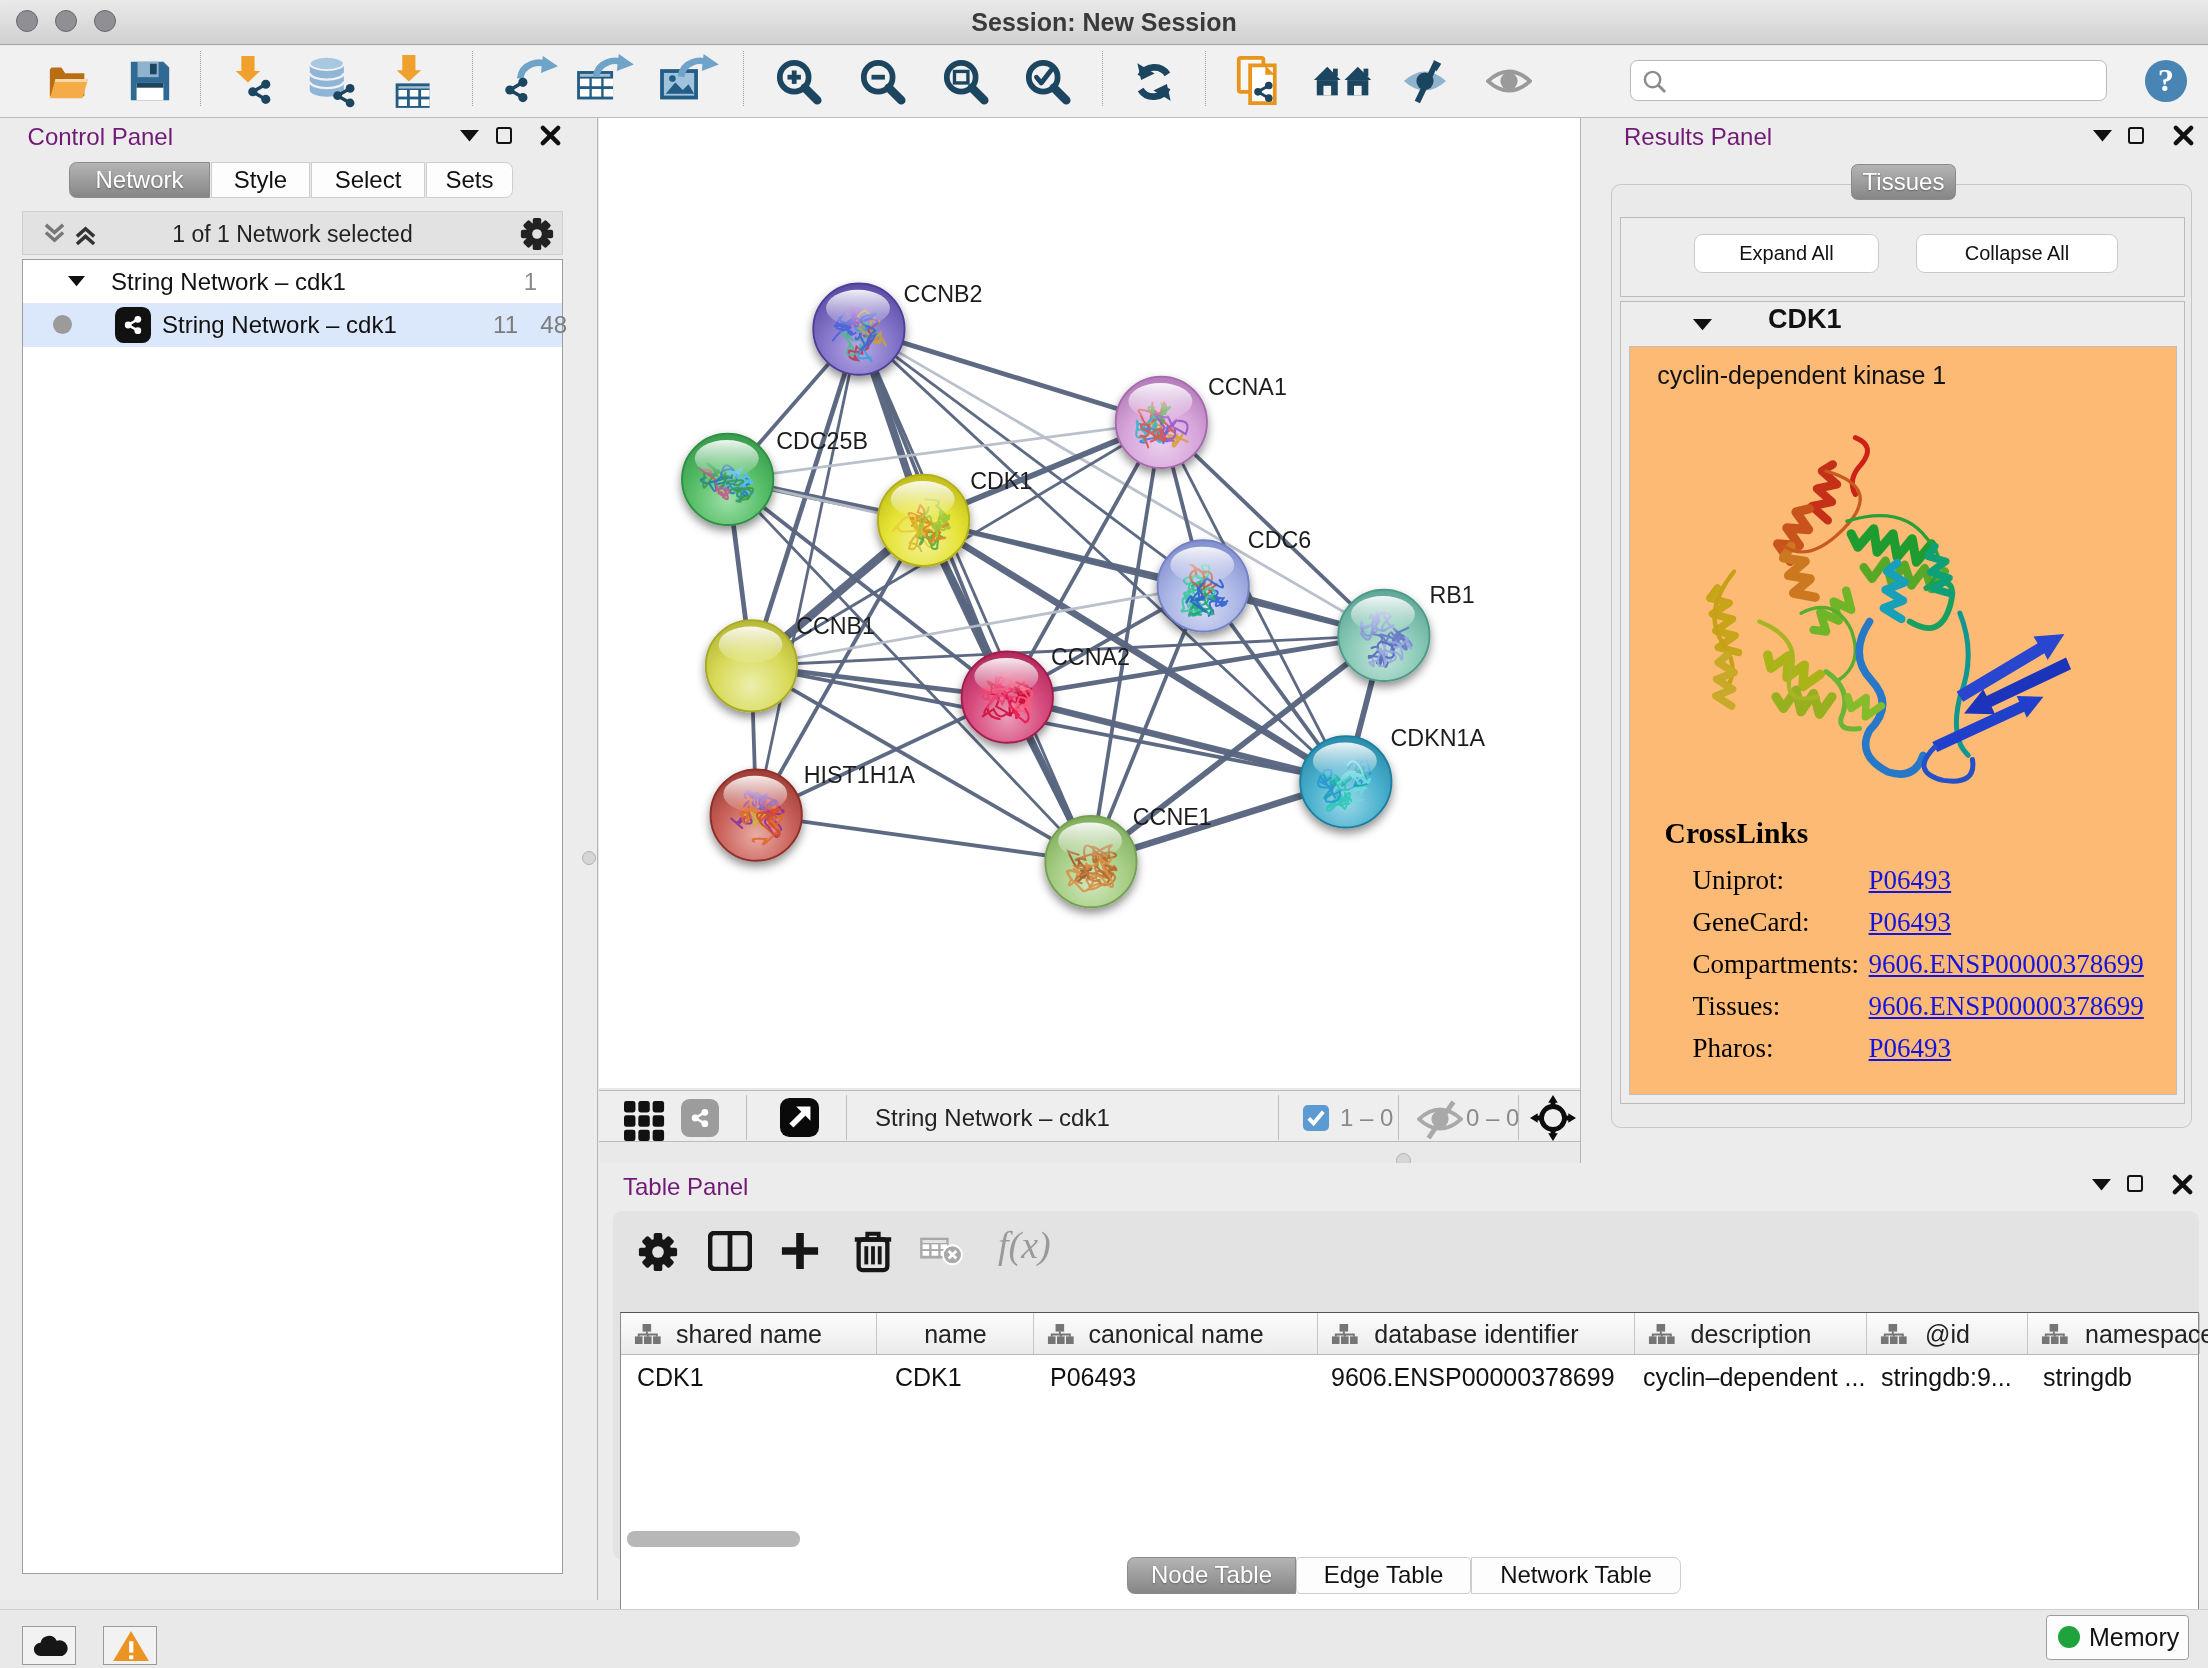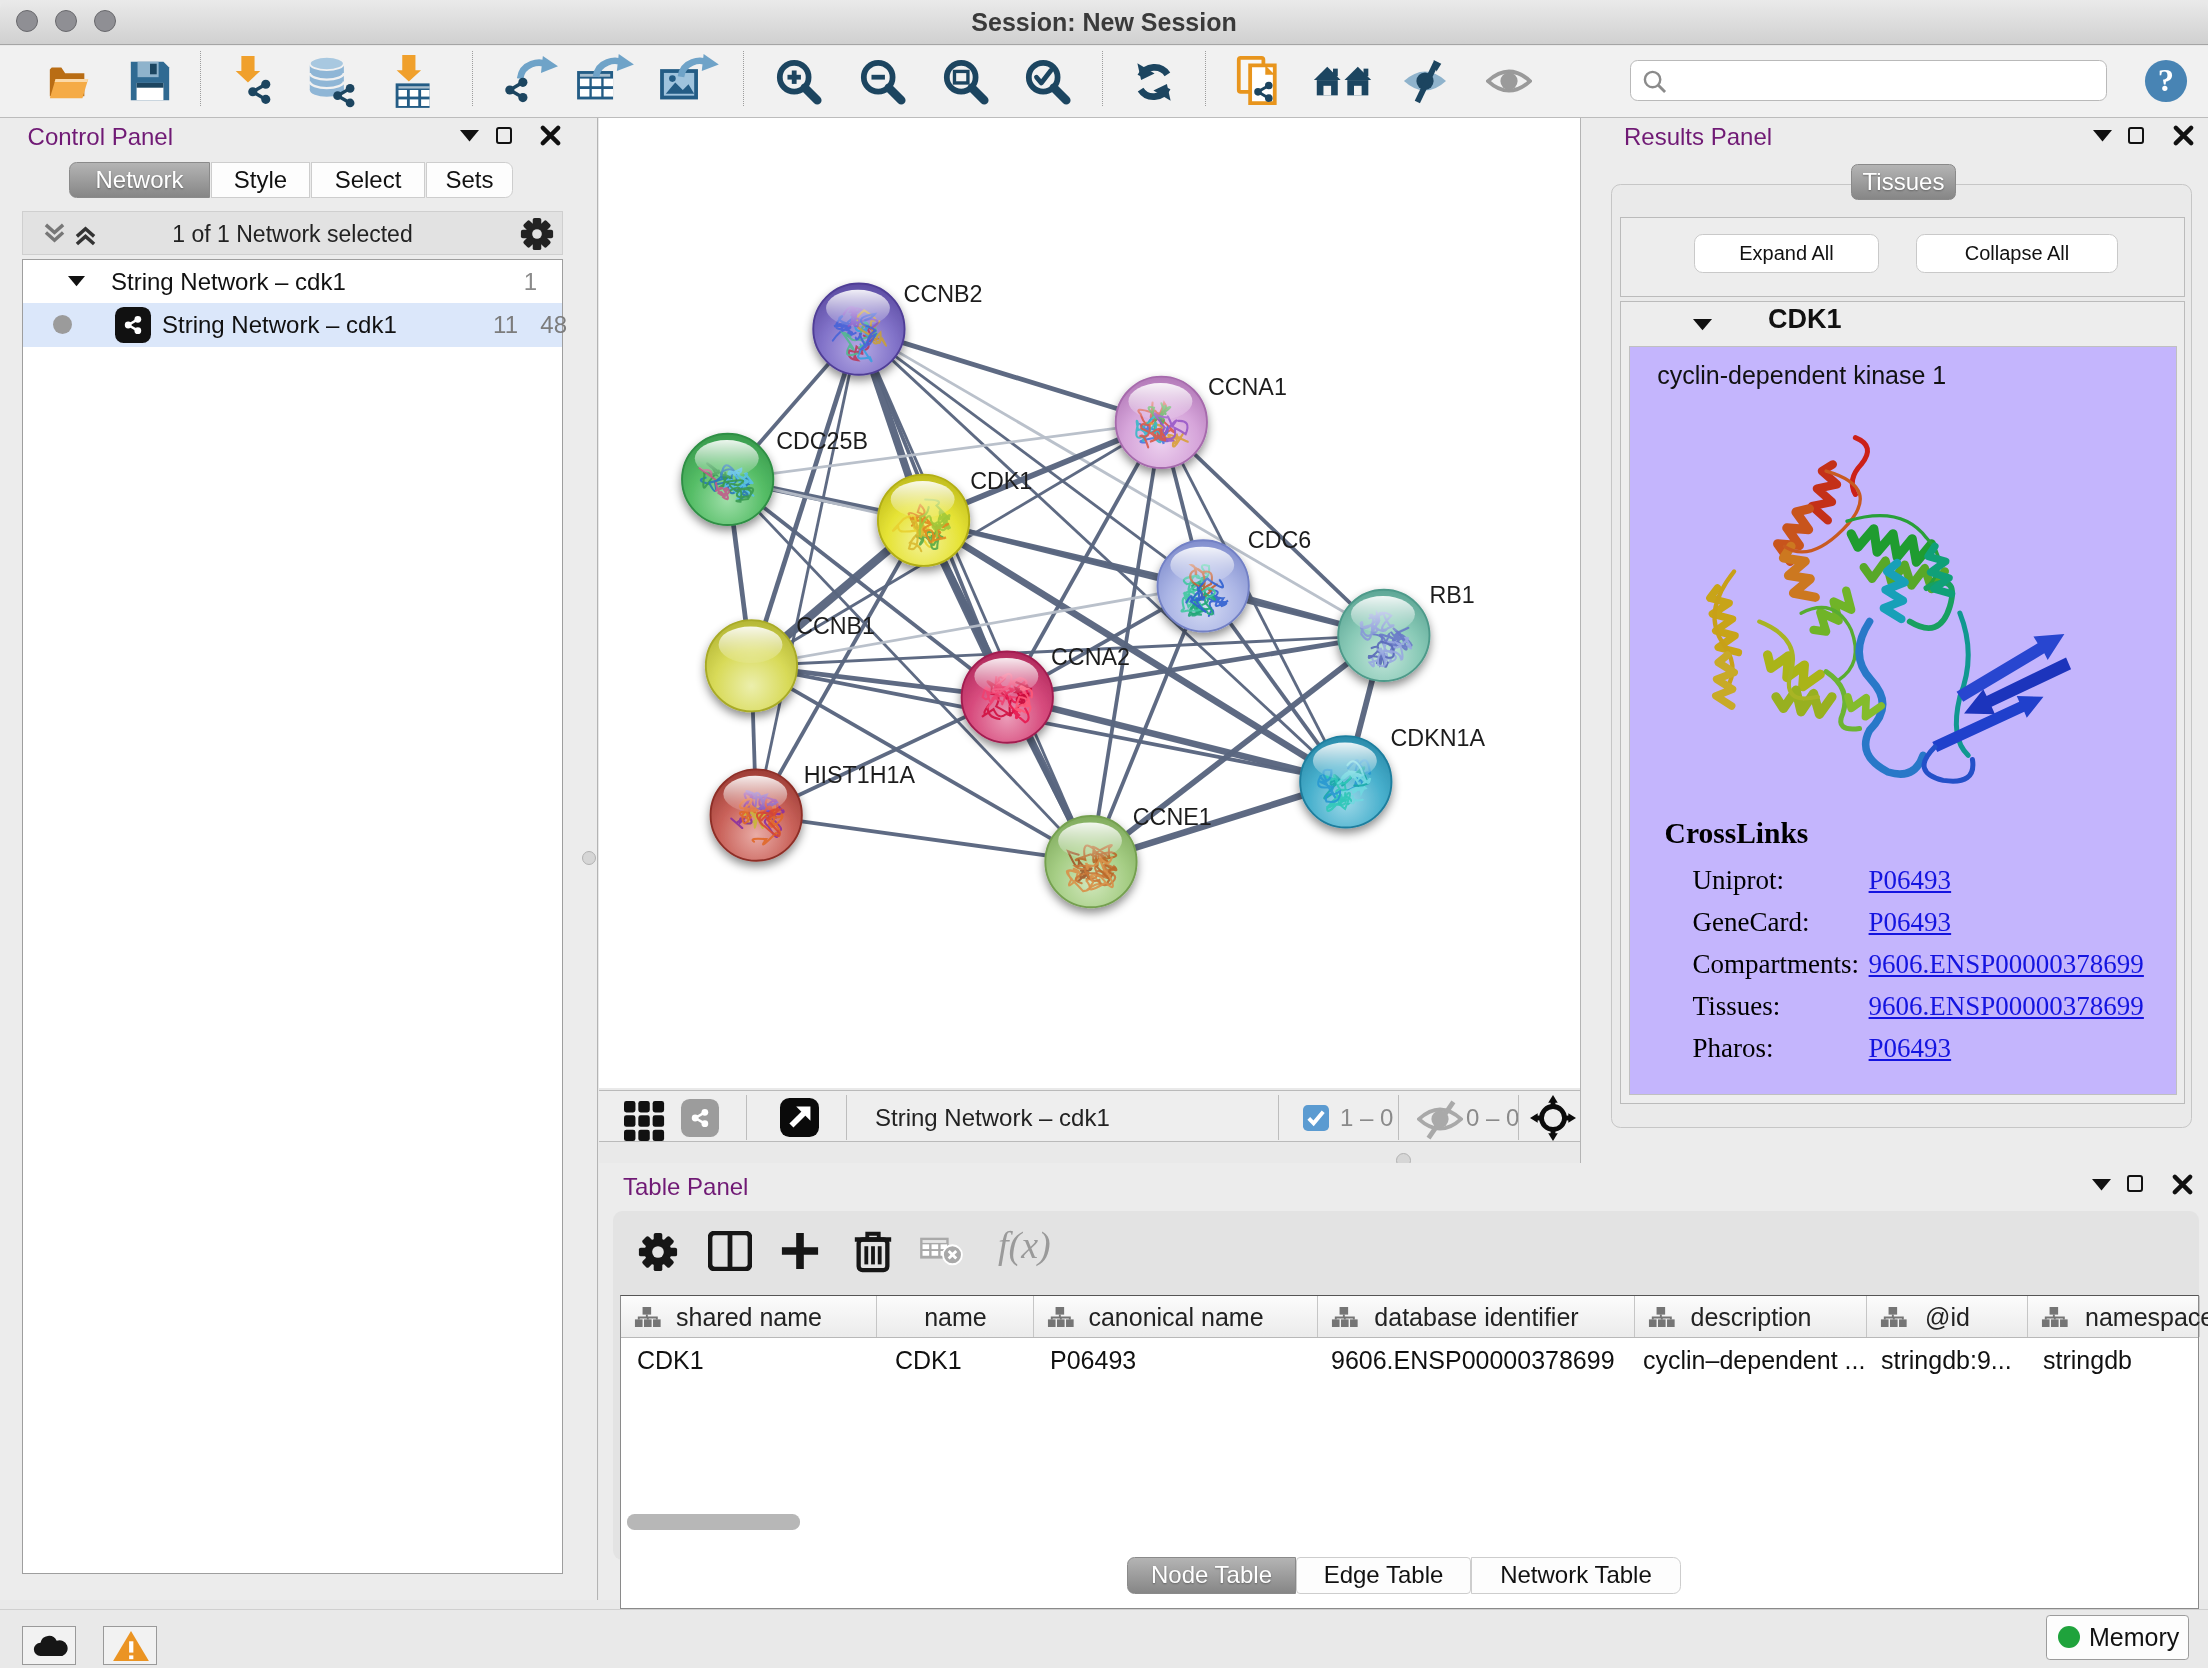--- a/index.html
+++ b/index.html
@@ -621,21 +621,21 @@
     <div class="abs tab tabsel" style="left:270px;top:46px;width:105px;height:36px;z-index:5">Tissues</div>
     <div class="abs" style="left:39px;top:99px;width:565px;height:80px;background:#ededed;border:1px solid #bbb">
       <div class="abs btn" style="left:73px;top:16px;width:185px;height:39px;line-height:37px">Expand All</div>
       <div class="abs btn" style="left:295px;top:16px;width:202px;height:39px;line-height:37px">Collapse All</div>
     </div>
     <div class="abs" style="left:39px;top:183px;width:565px;height:803px;background:#ededed;border:1px solid #bbb">
       <svg class="abs" style="left:71px;top:15px" width="21" height="14.3" viewBox="0 0 22 15">
         <path d="M1,2 L21,2 L11,14 Z" fill="#111"></path>
       </svg>
       <div class="abs" style="left:147px;top:1.9px;font-size:27px;font-weight:bold;color:#111">CDK1</div>
-      <div class="abs" style="left:7.6px;top:44px;width:548px;height:749px;background:#c4b5fd;border:1px solid #c0c0c0">
+      <div class="abs" style="left:7.6px;top:44px;width:548px;height:749px;background:#fdba74;border:1px solid #c0c0c0">
         <div class="abs" style="left:27.6px;top:14.3px;font-size:25px;color:#111">cyclin-dependent kinase 1</div>
         <svg style="position:absolute;left:25px;top:72px" width="514" height="418" viewBox="0 0 540 440">
           <g transform="translate(30,2) scale(0.88)">
             <path d="M205,20 Q230,30 212,52 Q195,70 205,88" fill="none" stroke="#cc2018" stroke-width="6" stroke-linecap="round"></path>
             <path d="M178,52 L165,60 L183,76 L159,81 L177,97 L153,102 L172,119" fill="none" stroke="#c43018" stroke-width="10" stroke-linejoin="round" stroke-linecap="round"></path>
             <path d="M150,105 L134,109 L149,130 L123,128 L138,149 L112,147 L127,168" fill="none" stroke="#c8541c" stroke-width="11" stroke-linejoin="round" stroke-linecap="round"></path>
             <path d="M128,150 L119,164 L145,168 L125,185 L151,189 L131,206 L157,211" fill="none" stroke="#cc7820" stroke-width="11" stroke-linejoin="round" stroke-linecap="round"></path>
             <path d="M170,60 Q240,80 190,130 Q150,170 120,150" fill="none" stroke="#c85a20" stroke-width="4" stroke-linecap="round"></path>
             <path d="M40,200 L31,212 L54,218 L34,231 L58,237 L38,251 L61,257 L41,271 L65,277" fill="none" stroke="#c8a418" stroke-width="9" stroke-linejoin="round" stroke-linecap="round"></path>
             <path d="M60,180 Q20,230 48,268 Q70,300 44,330" fill="none" stroke="#c8a018" stroke-width="5" stroke-linecap="round"></path>
@@ -720,21 +720,21 @@
       <rect x="2.5" y="20" width="7" height="5" fill="#fff"></rect>
       <rect x="12.0" y="13" width="7" height="5" fill="#fff"></rect>
       <rect x="12.0" y="20" width="7" height="5" fill="#fff"></rect>
       <rect x="21.5" y="13" width="7" height="5" fill="#fff"></rect>
       <rect x="21.5" y="20" width="7" height="5" fill="#fff"></rect>
       <rect x="2.5" y="8.5" width="25" height="3" fill="#fff" opacity="0.7"></rect>
       <circle cx="34" cy="24" r="10" fill="#a9a9a9" stroke="#fff" stroke-width="2"></circle>
       <path d="M30,20 L38,28 M38,20 L30,28" stroke="#fff" stroke-width="3"></path>
     </svg>
     <div style="position:absolute;left:399px;top:60px;font-family:'Liberation Serif',serif;font-style:italic;font-size:38px;color:#9a9a9a">f(x)</div>
-    <div class="abs" style="left:21px;top:132px;width:1579px;height:314px;background:#fff;border:1px solid #8a8a8a;border-top:1.9px solid #555">
+    <div class="abs" style="left:21px;top:149px;width:1579px;height:314px;background:#fff;border:1px solid #8a8a8a;border-top:1.9px solid #555">
       <div class="abs" style="left:0;top:0;width:1577px;height:42px;background:linear-gradient(#fcfcfc,#ebebeb);border-bottom:1px solid #b8b8b8">
         <div class="abs" style="left:0px;top:0;width:256px;height:41px;border-right:1px solid #c6c6c6"></div>
         <div class="abs" style="left:0px;top:6.7px;width:256px;text-align:center;font-size:25px;color:#222">shared name</div>
         <svg style="position:absolute;left:13.3px;top:9.5px" width="27.6" height="22" viewBox="0 0 29 23">
           <rect x="9" y="1" width="9" height="8" fill="#757575"></rect>
           <rect x="1" y="14" width="8" height="8" fill="#757575"></rect>
           <rect x="10.5" y="14" width="8" height="8" fill="#757575"></rect>
           <rect x="20" y="14" width="8" height="8" fill="#757575"></rect>
           <path d="M13.5,9 L13.5,12 M5,14 L5,12 L24,12 L24,14 M14.5,12 L14.5,14" stroke="#757575" stroke-width="2" fill="none"></path>
         </svg>

